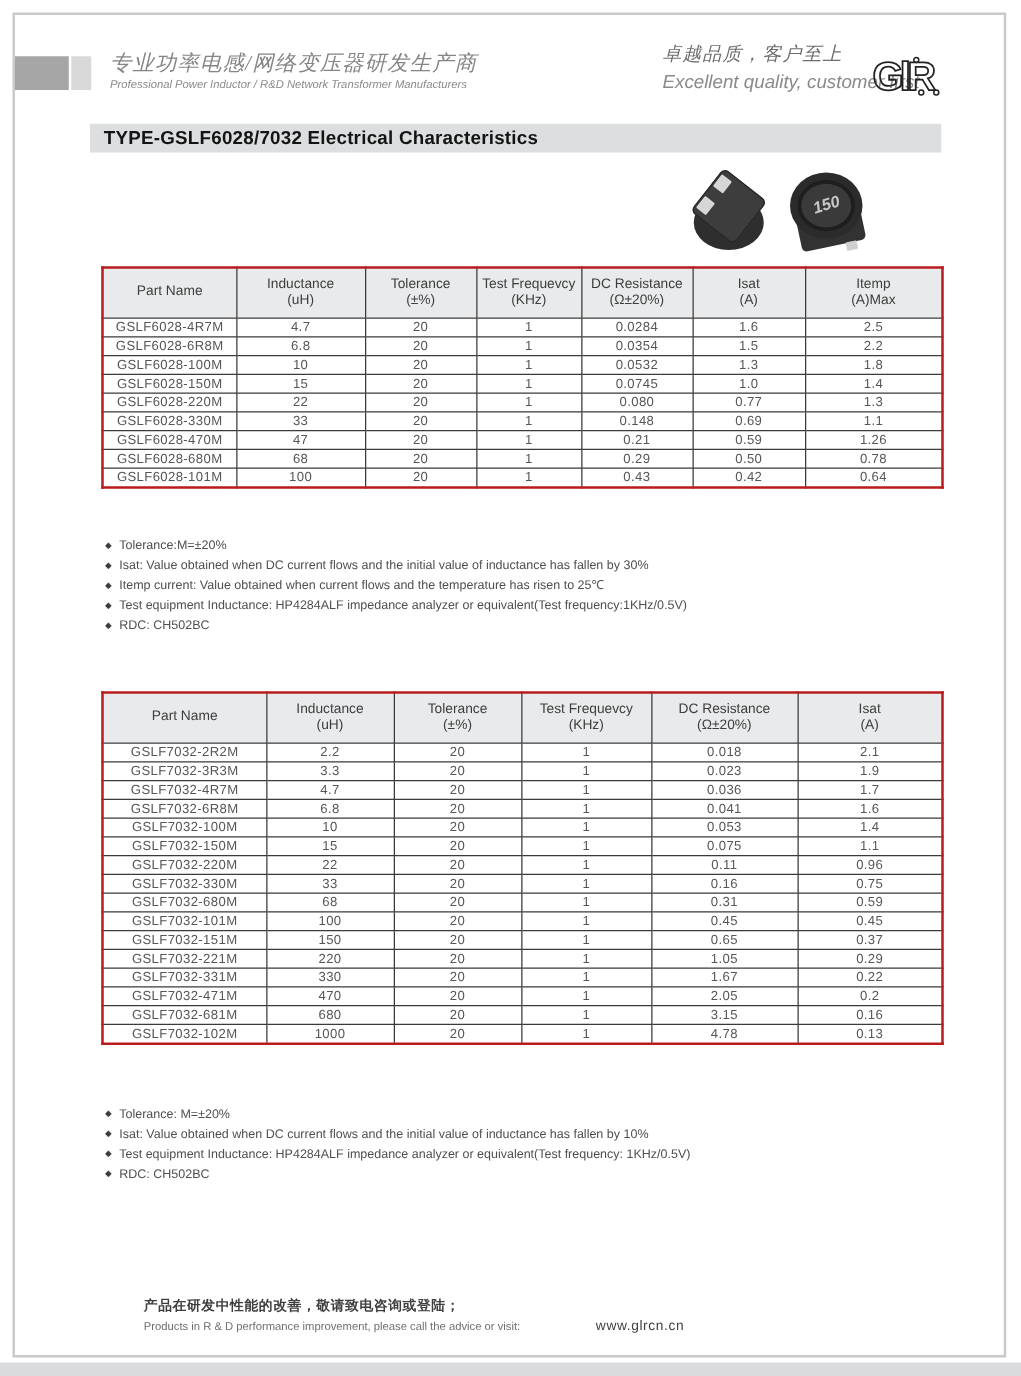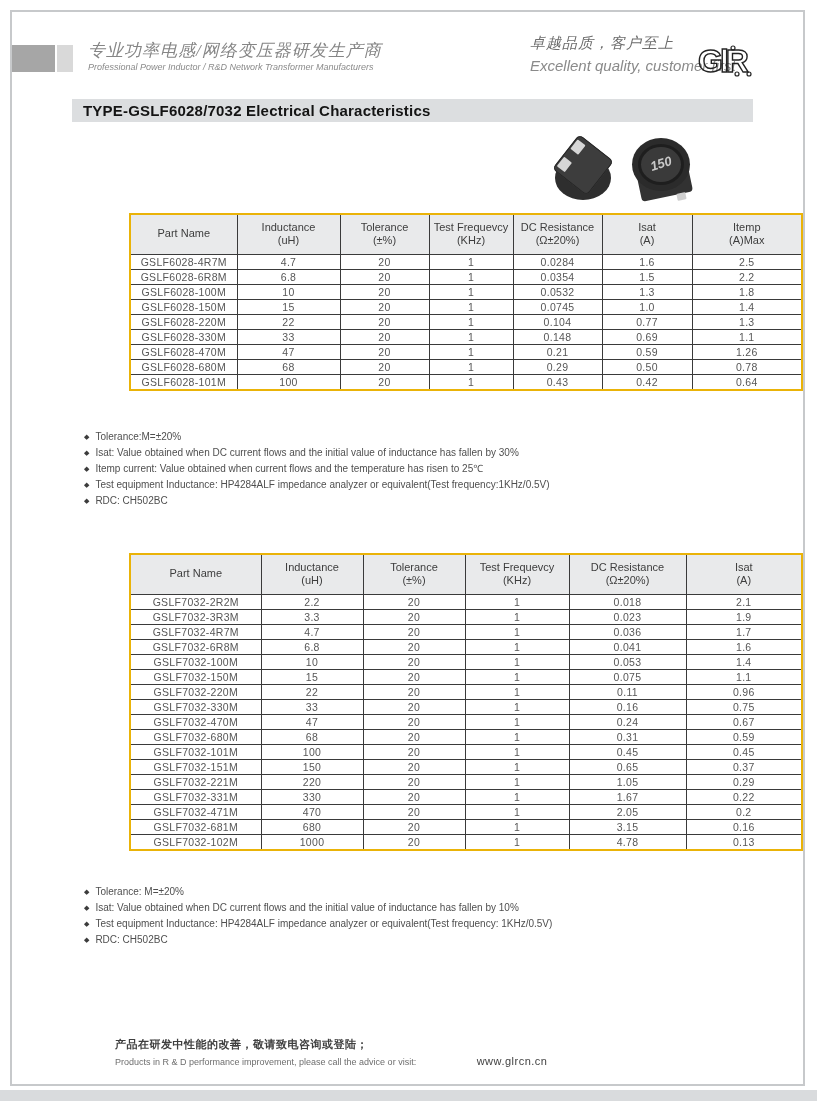--- a/index.html
+++ b/index.html
@@ -29,21 +29,21 @@
   .pb-pad-a { position:absolute; left:2px; top:5px; width:10px; height:12px; background:#d6d6d6; border-radius:1px; }
   .pb-pad-b { position:absolute; left:2px; bottom:5px; width:10px; height:12px; background:#d6d6d6; border-radius:1px; }
   .photo-top { position:absolute; left:629px; top:137px; width:70px; height:68px; }
   .pt-base { position:absolute; left:8px; top:15px; width:52px; height:45px; background:#323232; border-radius:4px; transform:rotate(-12deg); }
   .pt-body { position:absolute; left:3px; top:1px; width:58px; height:53px; background:#2b2b2b; border-radius:50%; }
   .pt-ring { position:absolute; left:9px; top:7px; width:46px; height:41px; background:#3a3a3a; border:3px solid #1e1e1e; border-radius:50%; }
   .pt-mark { position:absolute; left:3px; top:19px; width:58px; text-align:center; color:#c8c8c8; font-size:13px; font-weight:bold; font-style:italic; transform:rotate(-17deg); }
   .pt-pad { position:absolute; left:48px; top:56px; width:9px; height:7px; background:#cfcfcf; border-radius:1px; transform:rotate(-12deg); }
 
   
-  table.spec { position:absolute; left:81px; border-collapse:collapse; table-layout:fixed; width:672px; border:2px solid #eab308; background:#fff;margin-left:48px; }
+  table.spec { position:absolute; left:81px; border-collapse:collapse; table-layout:fixed; width:672px; border:2px solid #b91c1c; background:#fff; }
   table.spec th { background:#e9eaeb; border:1px solid #3a3a3a; font-weight:normal; font-size:11px; color:#3d3d3d; height:40px; line-height:1.25; padding:2px 0; }
   table.spec td { border:1px solid #3a3a3a; font-size:10.5px; color:#565656; text-align:center; height:14px; padding:1px 0; letter-spacing:0.3px; }
   .t6028 { top:213px; }
   .t7032 { top:553px; }
   .h-sub:empty { display:none; }
   .h-top, .h-sub { display:block; }
 
   
   .notes { position:absolute; left:84px; }
   .notes-6028 { top:429px; }
@@ -173,21 +173,21 @@
           <td>1</td>
           <td>0.0745</td>
           <td>1.0</td>
           <td>1.4</td>
         </tr>
         <tr>
           <td>GSLF6028-220M</td>
           <td>22</td>
           <td>20</td>
           <td>1</td>
-          <td>0.104</td>
+          <td>0.080</td>
           <td>0.77</td>
           <td>1.3</td>
         </tr>
         <tr>
           <td>GSLF6028-330M</td>
           <td>33</td>
           <td>20</td>
           <td>1</td>
           <td>0.148</td>
           <td>0.69</td>
@@ -326,28 +326,20 @@
         </tr>
         <tr>
           <td>GSLF7032-330M</td>
           <td>33</td>
           <td>20</td>
           <td>1</td>
           <td>0.16</td>
           <td>0.75</td>
         </tr>
         <tr>
-          <td>GSLF7032-470M</td>
-          <td>47</td>
-          <td>20</td>
-          <td>1</td>
-          <td>0.24</td>
-          <td>0.67</td>
-        </tr>
-        <tr>
           <td>GSLF7032-680M</td>
           <td>68</td>
           <td>20</td>
           <td>1</td>
           <td>0.31</td>
           <td>0.59</td>
         </tr>
         <tr>
           <td>GSLF7032-101M</td>
           <td>100</td>

